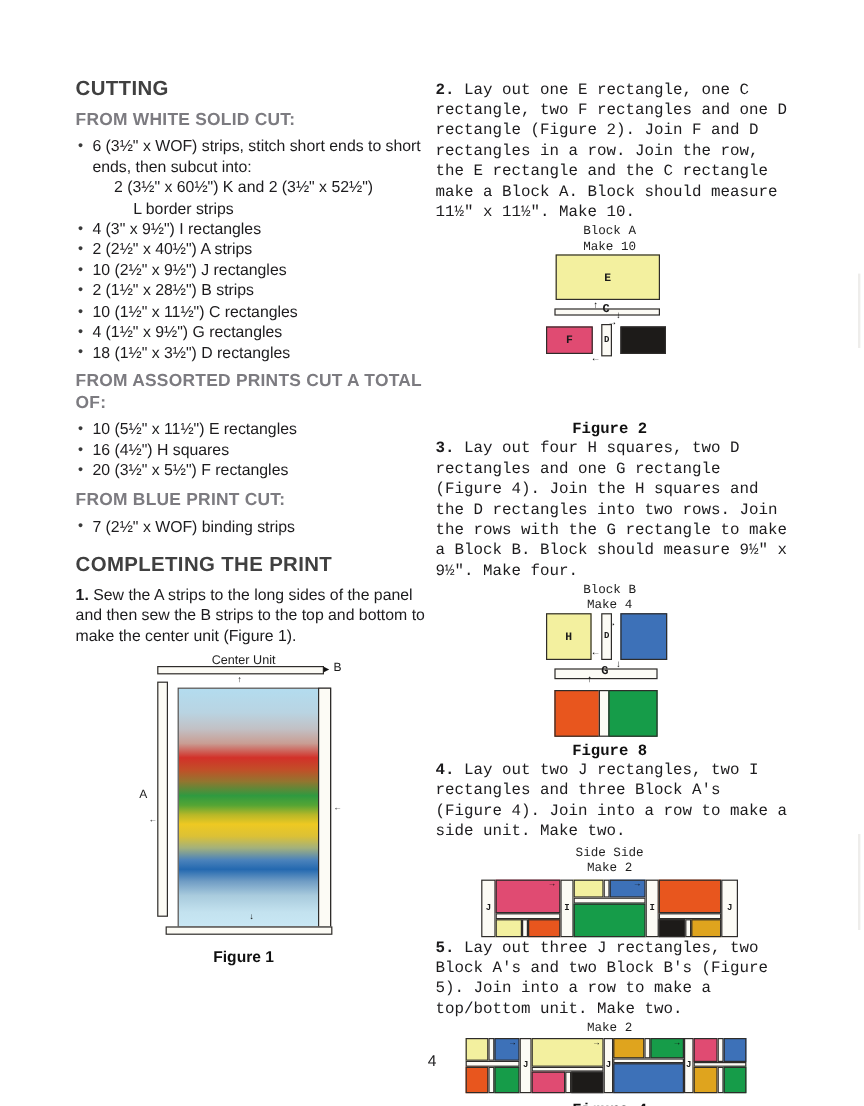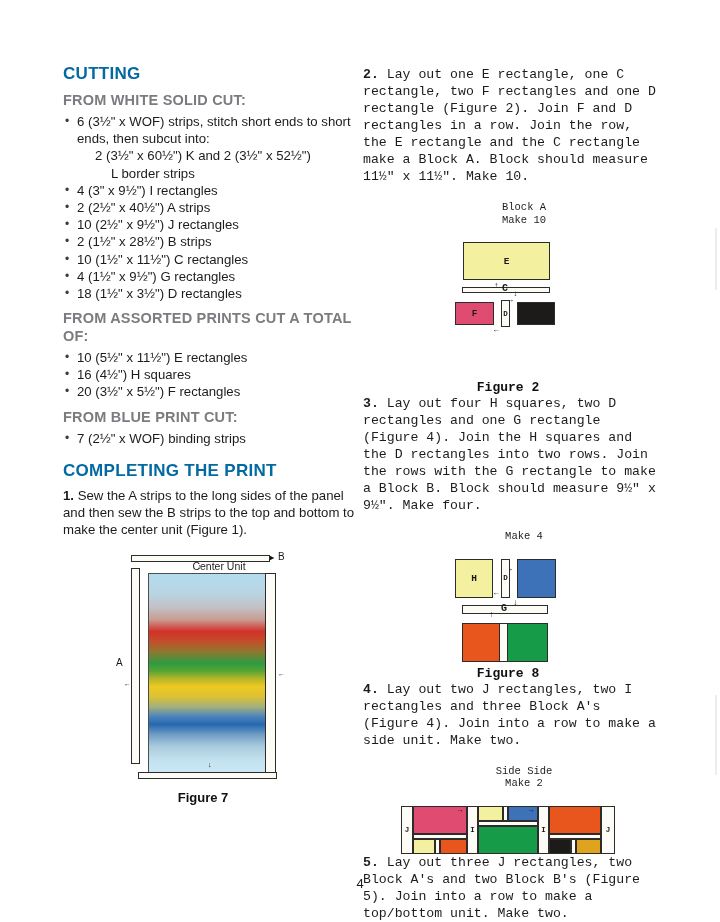--- a/index.html
+++ b/index.html
@@ -1,34 +1,34 @@
 <!DOCTYPE html>
 <html><head>
 <meta charset="utf-8">
 <style>
   html,body{margin:0;padding:0;background:#ffffff;}
   .page{position:relative;width:720px;height:922px;background:#ffffff;overflow:hidden;
         font-family:"Liberation Sans",sans-serif;color:#1c1b1d;}
   
   .col-left{position:absolute;left:63px;top:64px;width:304px;}
   .col-right{position:absolute;left:363px;top:66px;width:300px;font-family:Liberation Mono, monospace;}
-  h1.sec{font-size:17px;font-weight:800;color:#0369a1;letter-spacing:.3px;margin:0 0 6px 0;line-height:1.15;}
+  h1.sec{font-size:17px;font-weight:800;color:#404040;letter-spacing:.3px;margin:0 0 6px 0;line-height:1.15;}
   h1.sec.completing{margin-top:14px;}
   h2.sub{font-size:14.5px;font-weight:700;color:#7c7b80;margin:8px 0 4px 0;line-height:1.2;letter-spacing:.2px;}
   ul.cuts{margin:0 0 2px 0;padding:0;list-style:none;}
   ul.cuts li{position:relative;font-size:13.2px;line-height:17.2px;padding-left:14px;}
   ul.cuts li::before{content:"•";position:absolute;left:2px;top:0;color:#3a3a3a;font-size:12px;}
   .sub1{padding-left:18px;}
   .sub2{padding-left:34px;}
   p.step{margin:0;font-size:13.2px;line-height:17px;}
   p.step b{font-weight:800;}
   .mt6{margin-top:6px;} .mt8{margin-top:8px;} .mt10{margin-top:10px;} .mt2{margin-top:2px;} .mt4{margin-top:4px;}
   
   .fig{position:relative;}
-  .fig-head{text-align:center;font-size:10.5px;line-height:1.2;color:#1d1d1d;margin:16px;}
+  .fig-head{text-align:center;font-size:10.5px;line-height:1.2;color:#1d1d1d;margin:0;}
   .fig-cap{text-align:center;font-weight:bold;font-size:13px;color:#101010;margin:0;}
   .diagram{position:relative;}
   .patch{position:absolute;border:1px solid #2e2c2a;box-sizing:border-box;display:flex;
          align-items:center;justify-content:center;font-weight:bold;font-size:9.5px;color:#1a1a1a;}
   .patch.sm{font-size:7.5px;}
   .arw{position:absolute;font-size:8px;line-height:1;color:#111;font-weight:bold;}
   .lbl{position:absolute;font-size:10px;color:#1a1a1a;line-height:1;}
   
   #fig1{position:absolute;left:98px;top:540px;width:222px;height:270px;}
   #fig1 .panel{position:absolute;left:50px;top:33px;width:128px;height:200px;border:1px solid #4d4d4d;box-sizing:border-box;}
@@ -88,21 +88,21 @@
     <span class="lbl" style="left:18px;top:118px;">A</span>
     <span class="arw" style="left:26px;top:140px;font-size:7px;">←</span>
 
     <div class="panel" style="background: linear-gradient(rgb(179, 220, 239) 0%, rgb(185, 212, 226) 10%, rgb(194, 192, 196) 17%, rgb(201, 157, 147) 23%, rgb(210, 49, 41) 29%, rgb(194, 78, 40) 34%, rgb(147, 117, 47) 39%, rgb(47, 154, 64) 45%, rgb(85, 165, 52) 49%, rgb(183, 183, 40) 53%, rgb(238, 201, 34) 57%, rgb(220, 193, 53) 62%, rgb(163, 177, 124) 67%, rgb(76, 131, 187) 72%, rgb(36, 105, 176) 76%, rgb(111, 156, 196) 81%, rgb(169, 203, 221) 87%, rgb(195, 226, 239) 94%, rgb(201, 231, 244) 100%);"></div>
 
     <div class="patch" style="left: 167px; top: 33px; width: 11px; height: 200px; background: rgb(252, 251, 245);"></div>
     <span class="arw" style="left:180px;top:130px;font-size:7px;">←</span>
 
     <div class="patch" style="left: 40px; top: 232px; width: 139px; height: 7px; background: rgb(252, 251, 245);"></div>
     <span class="arw" style="left:110px;top:221px;font-size:7px;">↓</span>
-    <div class="fig-cap" style="position:absolute;left:0;top:250px;width:210px;">Figure 7</div>
+    <div class="fig-cap" style="position:absolute;left:0;top:250px;width:210px;">Figure 1</div>
   </div>
 
   <div class="col-right">
 
     <p class="step"><b>2.</b> <span>Lay out one E rectangle, one C rectangle, two F rectangles and one D rectangle (Figure 2). Join F and D rectangles in a row. Join the row, the E rectangle and the C rectangle make a Block A. Block should measure 11½" x 11½". Make 10.</span></p>
 
     <div class="fig mt2">
       <div class="fig-head" style="width:290px;">
         <div>Block A</div>
         <div>Make 10</div>
@@ -125,20 +125,21 @@
         <span class="arw" style="left:131px;top:84px;">←</span>
         <div class="patch" style="left: 154px; top: 60px; width: 38px; height: 23px; background: rgb(29, 27, 25);"></div>
       </div>
       <div class="fig-cap mt2" style="width:290px;margin-top:48px;">Figure 2</div>
     </div>
 
     <p class="step mt6"><b>3.</b> <span>Lay out four H squares, two D rectangles and one G rectangle (Figure 4). Join the H squares and the D rectangles into two rows. Join the rows with the G rectangle to make a Block B. Block should measure 9½" x 9½". Make four.</span></p>
 
     <div class="fig mt2">
       <div class="fig-head" style="width:290px;">
+        <div>Block B</div>
         <div>Make 4</div>
       </div>
       <div class="diagram" style="height:104px;width:300px;">
         <div class="patch" style="left: 92px; top: 0px; width: 38px; height: 39px; background: rgb(243, 240, 159);">
             <span>H</span>
           </div>
         <span class="arw" style="left:144px;top:6px;">→</span>
         <div class="patch sm" style="left: 138px; top: 0px; width: 9px; height: 39px; background: rgb(252, 251, 245);">
             <span>D</span>
           </div>

